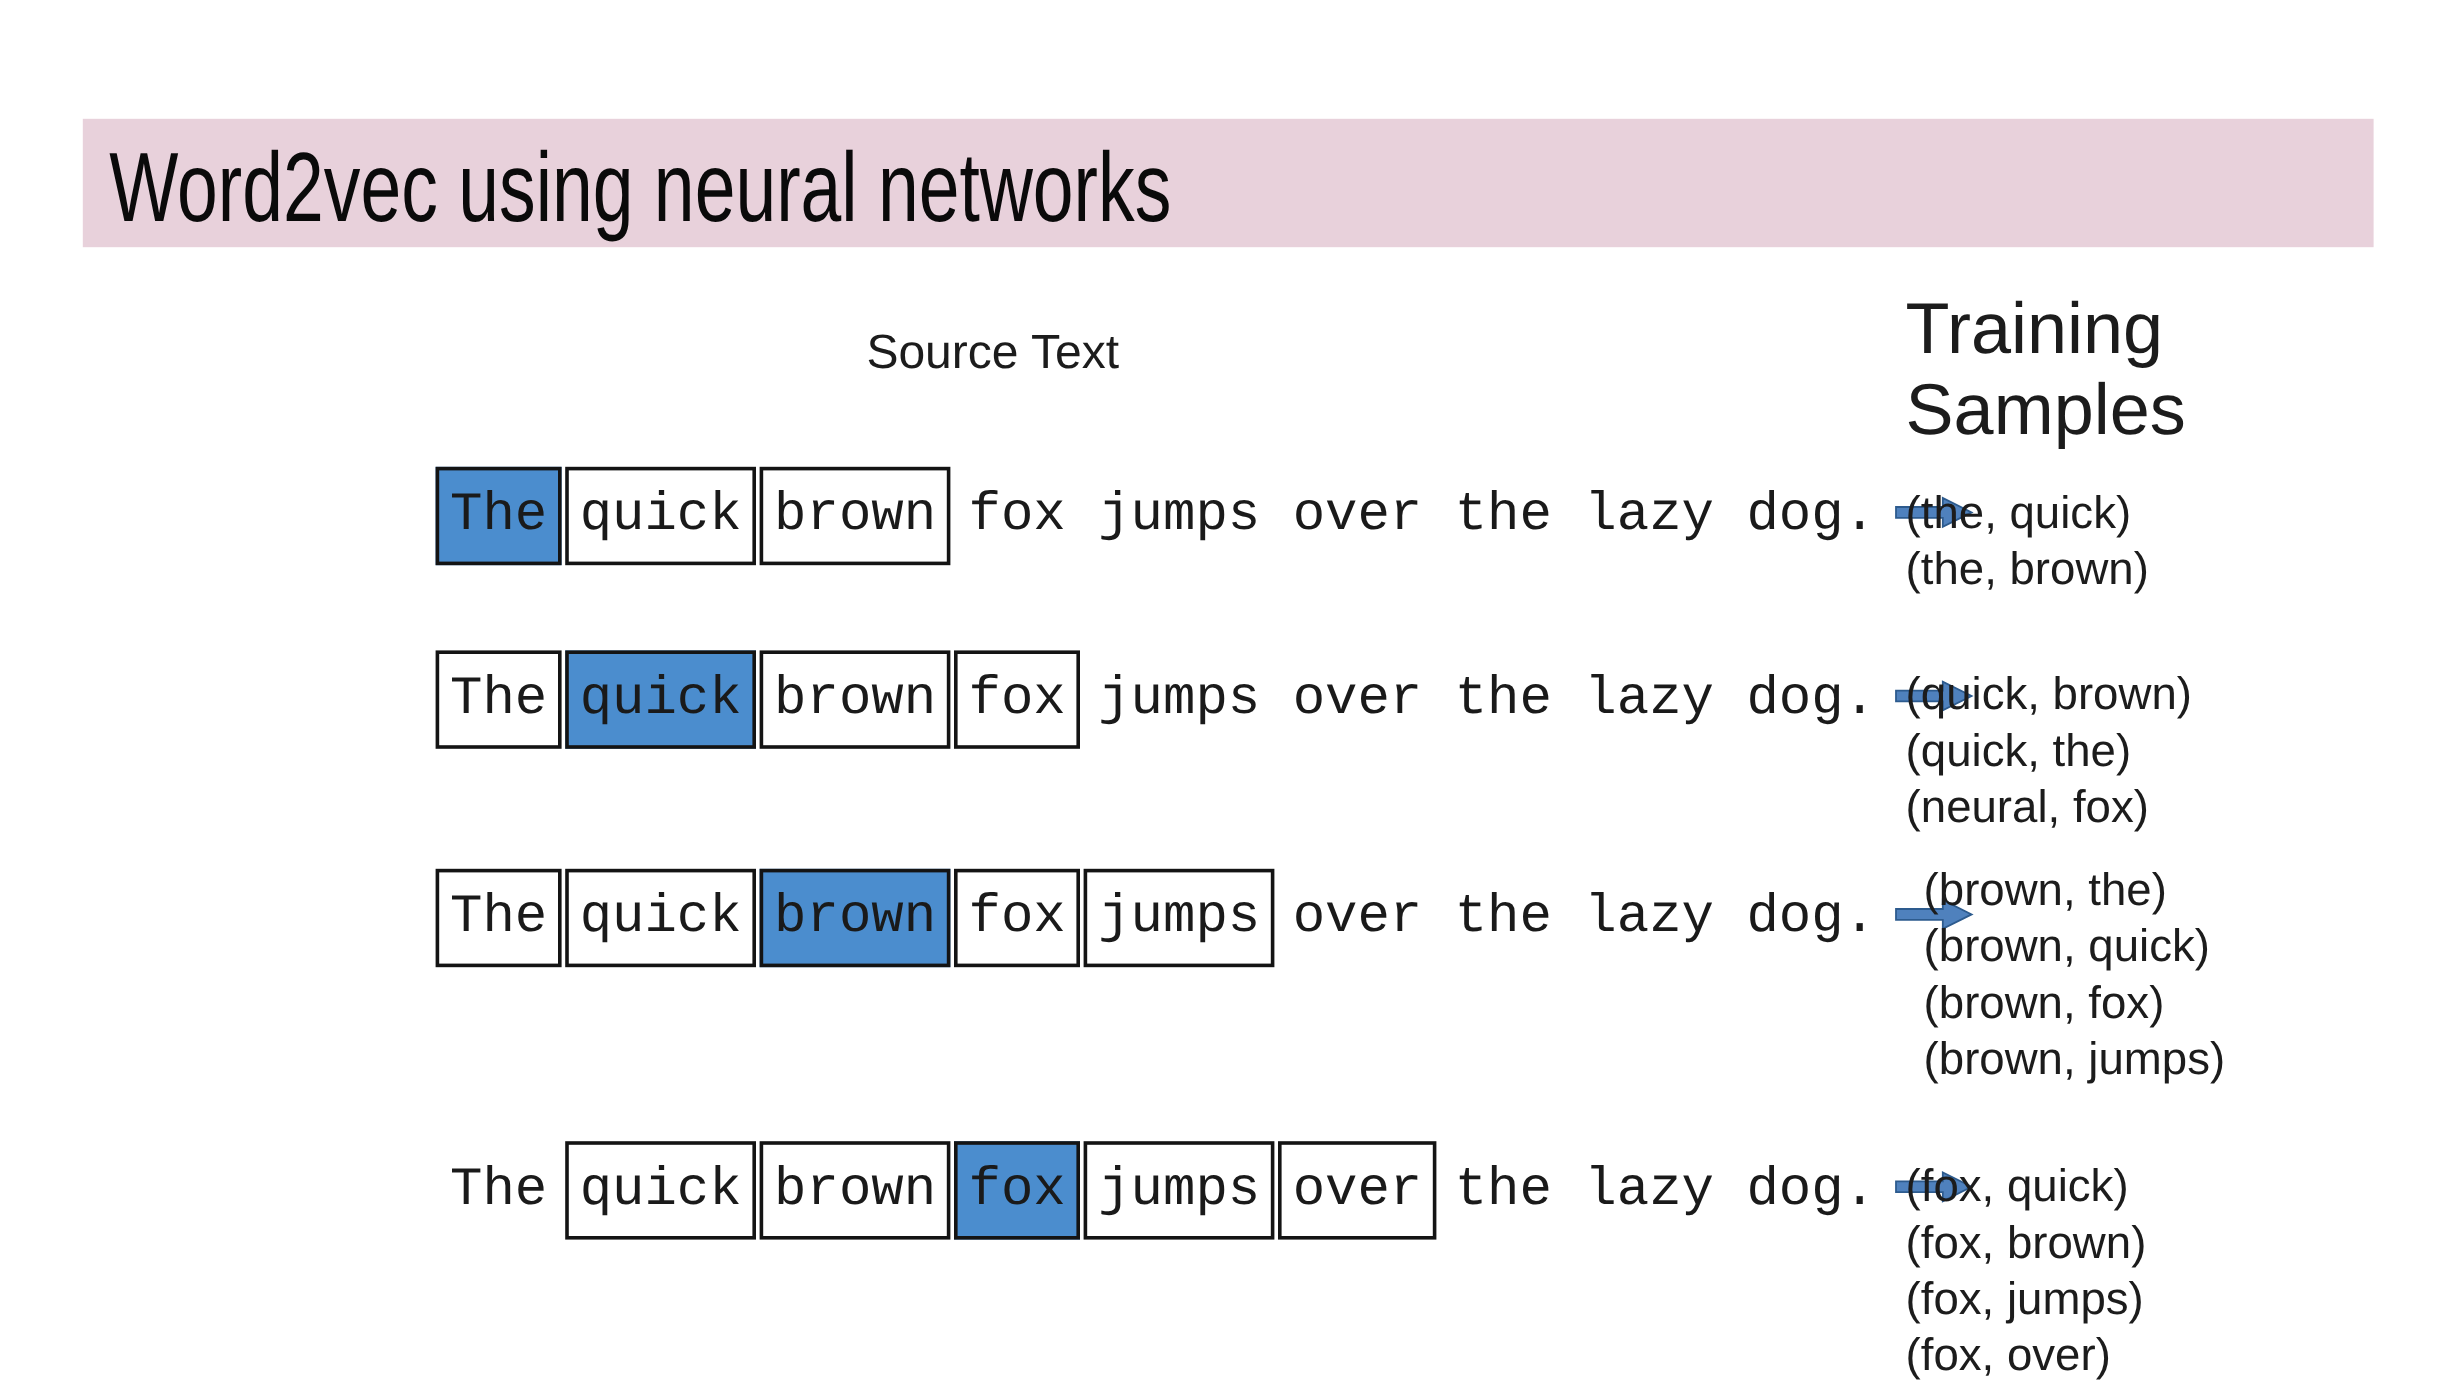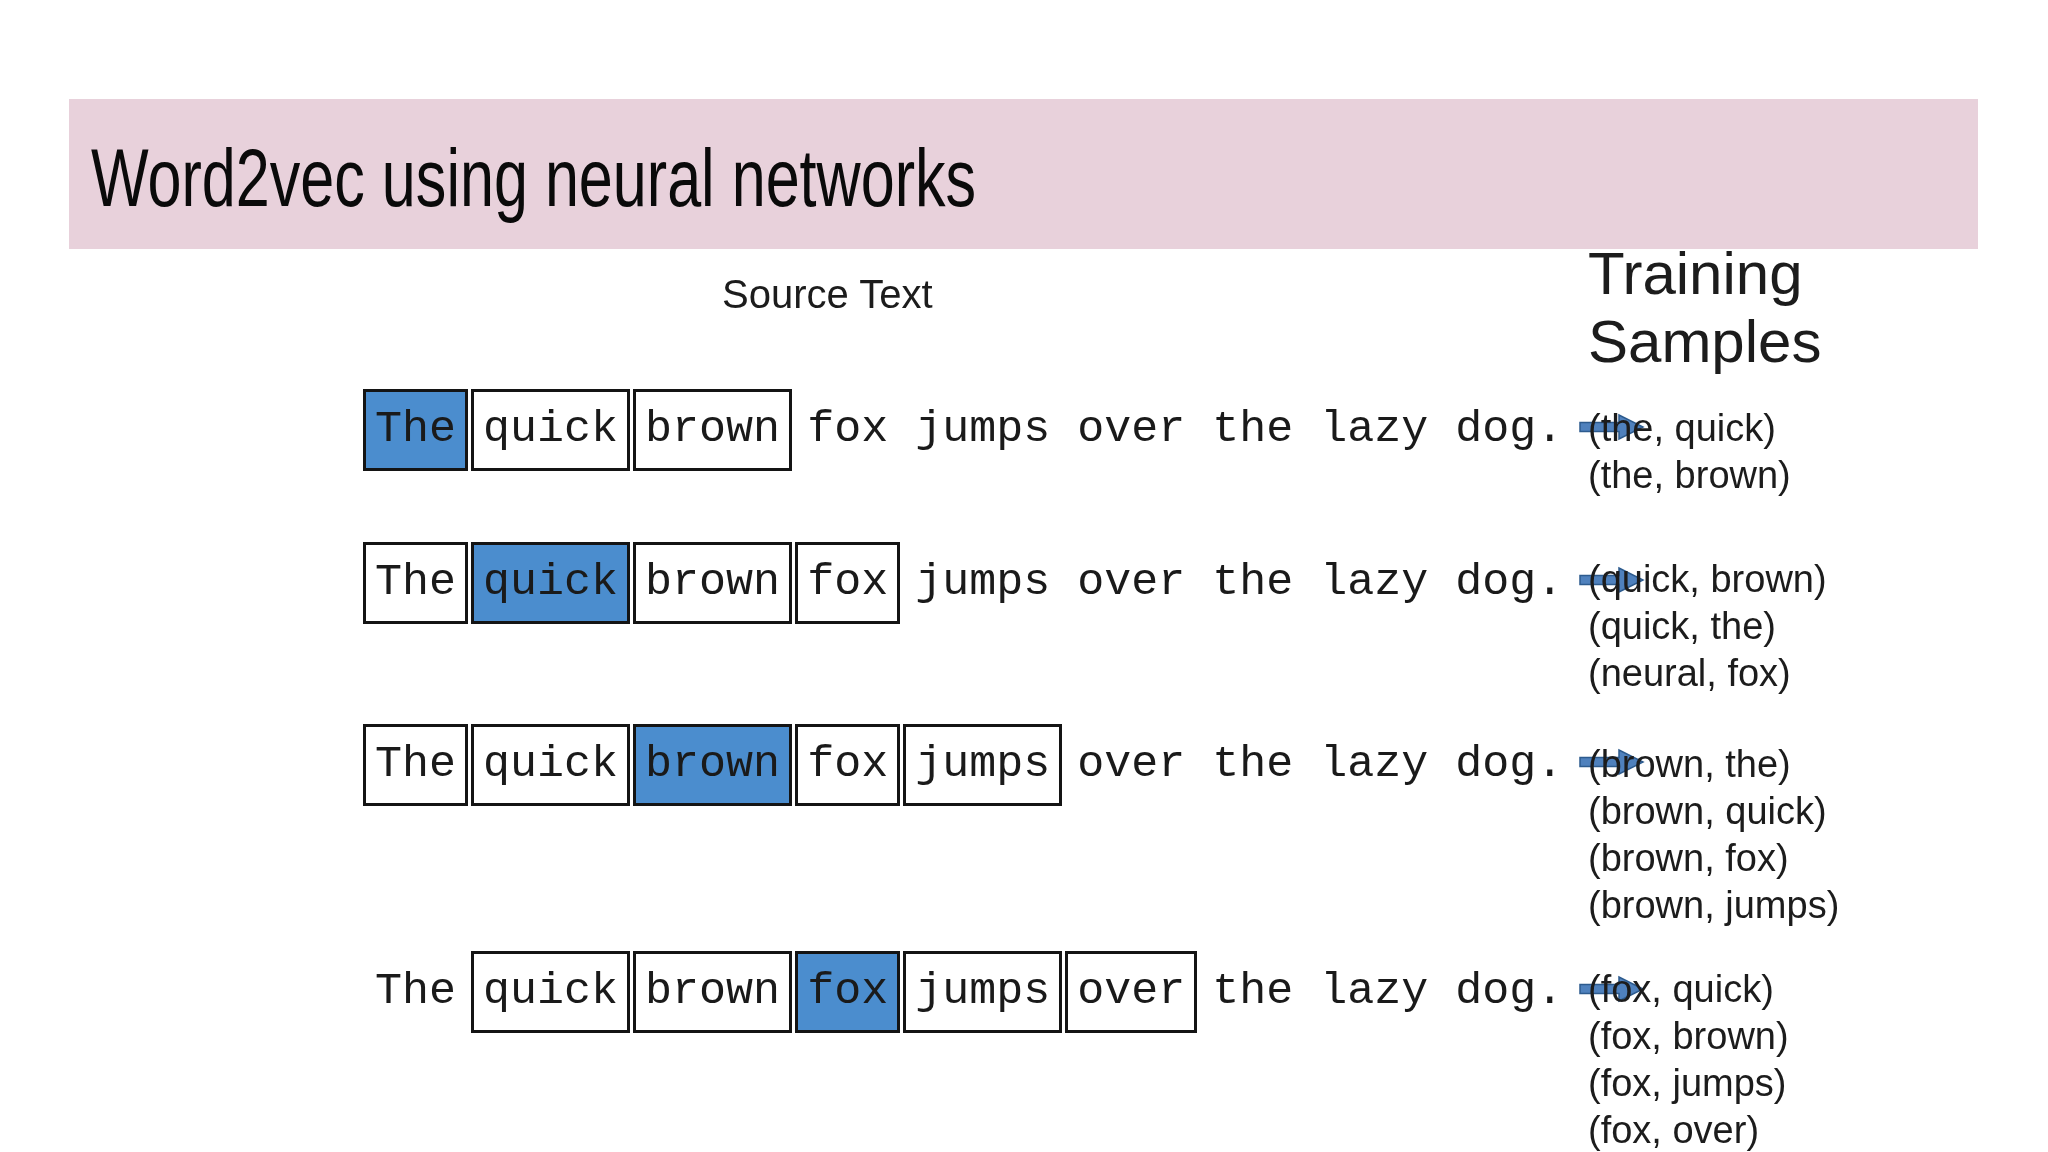--- a/index.html
+++ b/index.html
@@ -12,21 +12,21 @@
     position: relative;
     font-family: "Liberation Sans", sans-serif;
     color: #161616;
   }
   .slide { position: absolute; inset: 0; }
 
   
   .title-bar {
     position: absolute;
     left: 69px; top: 99px;
-    width: 1909px; height: 150px;
+    width: 1909px; height: 107px;
     background: var(--pink, #e8d1db);
     display: flex; align-items: center;
   }
   .title {
     display: inline-block;
     margin-left: 22px;
     padding-top: 8px;
     font-size: 82px;
     line-height: 1;
     color: #0a0a0a;
@@ -95,21 +95,21 @@
   .samples-group {
     position: absolute;
     left: 1588px;
     font-size: 38px;
     line-height: 47px;
     color: #1c1c1c;
     white-space: nowrap;
   }
   .samples-mount .samples-group:nth-child(1) { top: 405px; }
   .samples-mount .samples-group:nth-child(2) { top: 556px; }
-  .samples-mount .samples-group:nth-child(3) { top: 741px; }
+  .samples-mount .samples-group:nth-child(3) { top: 719px; margin-left: 15px; }
   .samples-mount .samples-group:nth-child(4) { top: 966px; }
 </style>
 </head>
 <body>
 
 <div class="slide">
 
   <header class="title-bar">
     <span class="title">Word2vec using neural networks</span>
   </header>

